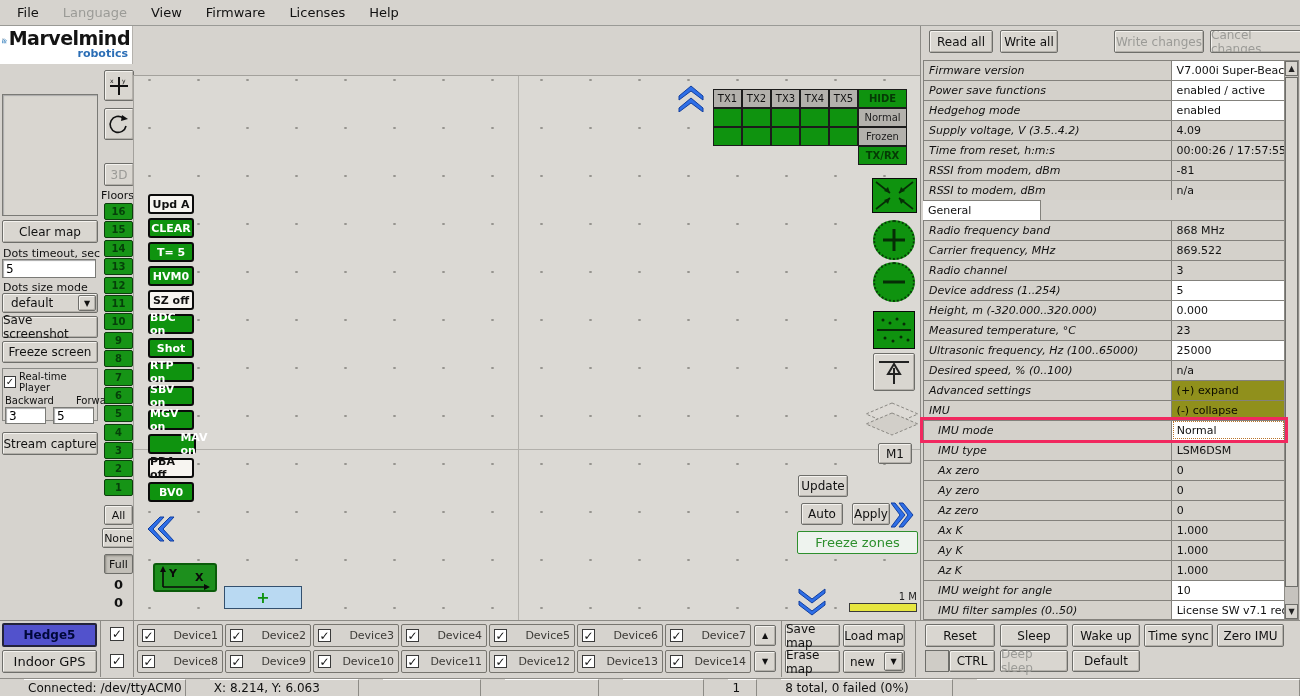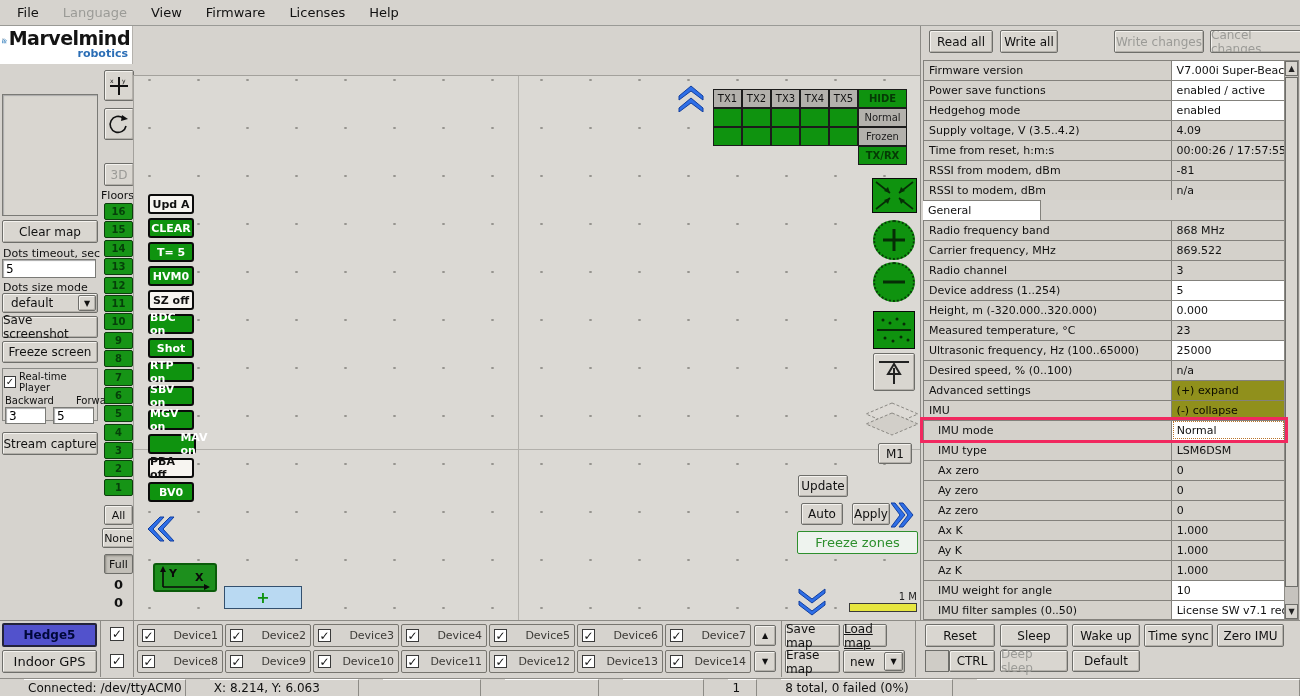--- a/index.html
+++ b/index.html
@@ -71,21 +71,21 @@
   #plus-btn { background:#b9d9f2; border:1px solid #33506e; color:#0f930f; font-size:16px; font-weight:bold; }
 
   .chev { display:block; }
 
   
   #right-panel { left:920px; top:26px; width:380px; height:594px; background:#d6d3ce; border-left:1px solid #8d8b86;}
   #param-table { position:absolute; left:2px; top:34px; width:362px; }
   .p-row { display:flex; height:20px; position:relative; }
   .p-row.hl { outline:3px solid #f1285f; z-index:6; }
   .p-label { width:259px; background:#d4d1cb; border:1px solid #83817c; border-bottom:none;
-    font-size:11px; display:flex; align-items:center; padding-left:5px; white-space:nowrap; overflow:hidden;}
+    font-size:11px; display:flex; align-items:center; padding-left:5px; white-space:nowrap; overflow:hidden;font-style:italic;}
   .p-label.indent { padding-left:14px; }
   .p-val { width:118px; border:1px solid #83817c; border-left:none; border-bottom:none;
     font-size:11px; display:flex; align-items:center; padding-left:5px; white-space:nowrap; overflow:hidden; background:#d4d1cb;}
   .p-val.white { background:#ffffff; }
   .p-val.olive { background:#90901c; color:#0c0c00; }
   .p-row:last-child .p-label, .p-row:last-child .p-val { border-bottom:1px solid #83817c; }
   .p-row.hl .p-val { outline:1px dotted #b8742a; outline-offset:-2px; }
 
   #param-scrollbar { position:absolute; right:1px; top:34px; width:15px; height:560px; background:#c6c3be; border:1px solid #8d8b86;}
   .sb-arrow { width:13px; height:15px; background:#d9d6d0; border:1px solid #6e6e6a; font-size:8px;
@@ -528,21 +528,21 @@
         <span class="cb checked"></span>
         <span class="dlabel">Device14</span>
       </div>
     </div>
 
   <div class="abs btn" style="left:754px; top:4px; width:22px; height:21px; font-size:8px;">▲</div>
   <div class="abs btn" style="left:754px; top:30px; width:22px; height:21px; font-size:8px;">▼</div>
   <div class="abs" style="left:781px; top:0; width:1px; height:56px; background:#8d8b86;"></div>
 
   <div class="abs btn" style="left:785px; top:3px; width:55px; height:23px;">Save map</div>
-  <div class="abs btn" style="left:843px; top:3px; width:44px; height:23px;text-decoration:underline;">Load map</div>
+  <div class="abs btn" style="left:843px; top:3px; width:62px; height:23px;">Load map</div>
   <div class="abs btn" style="left:785px; top:29px; width:55px; height:23px;">Erase map</div>
   <div class="abs btn" style="left:843px; top:29px; width:62px; height:23px; justify-content:flex-start; padding-left:6px;">
     <span>new</span>
     <span class="btn" style="position:absolute; right:1px; top:1px; width:19px; height:19px; font-size:8px;">▼</span>
   </div>
   <div class="abs" style="left:915px; top:0; width:1px; height:56px; background:#8d8b86;"></div>
 
   <div class="abs btn" style="left:925px; top:3px; width:70px; height:23px;">Reset</div>
   <div class="abs btn" style="left:1000px; top:3px; width:68px; height:23px;">Sleep</div>
   <div class="abs btn" style="left:1072px; top:3px; width:68px; height:23px;">Wake up</div>

